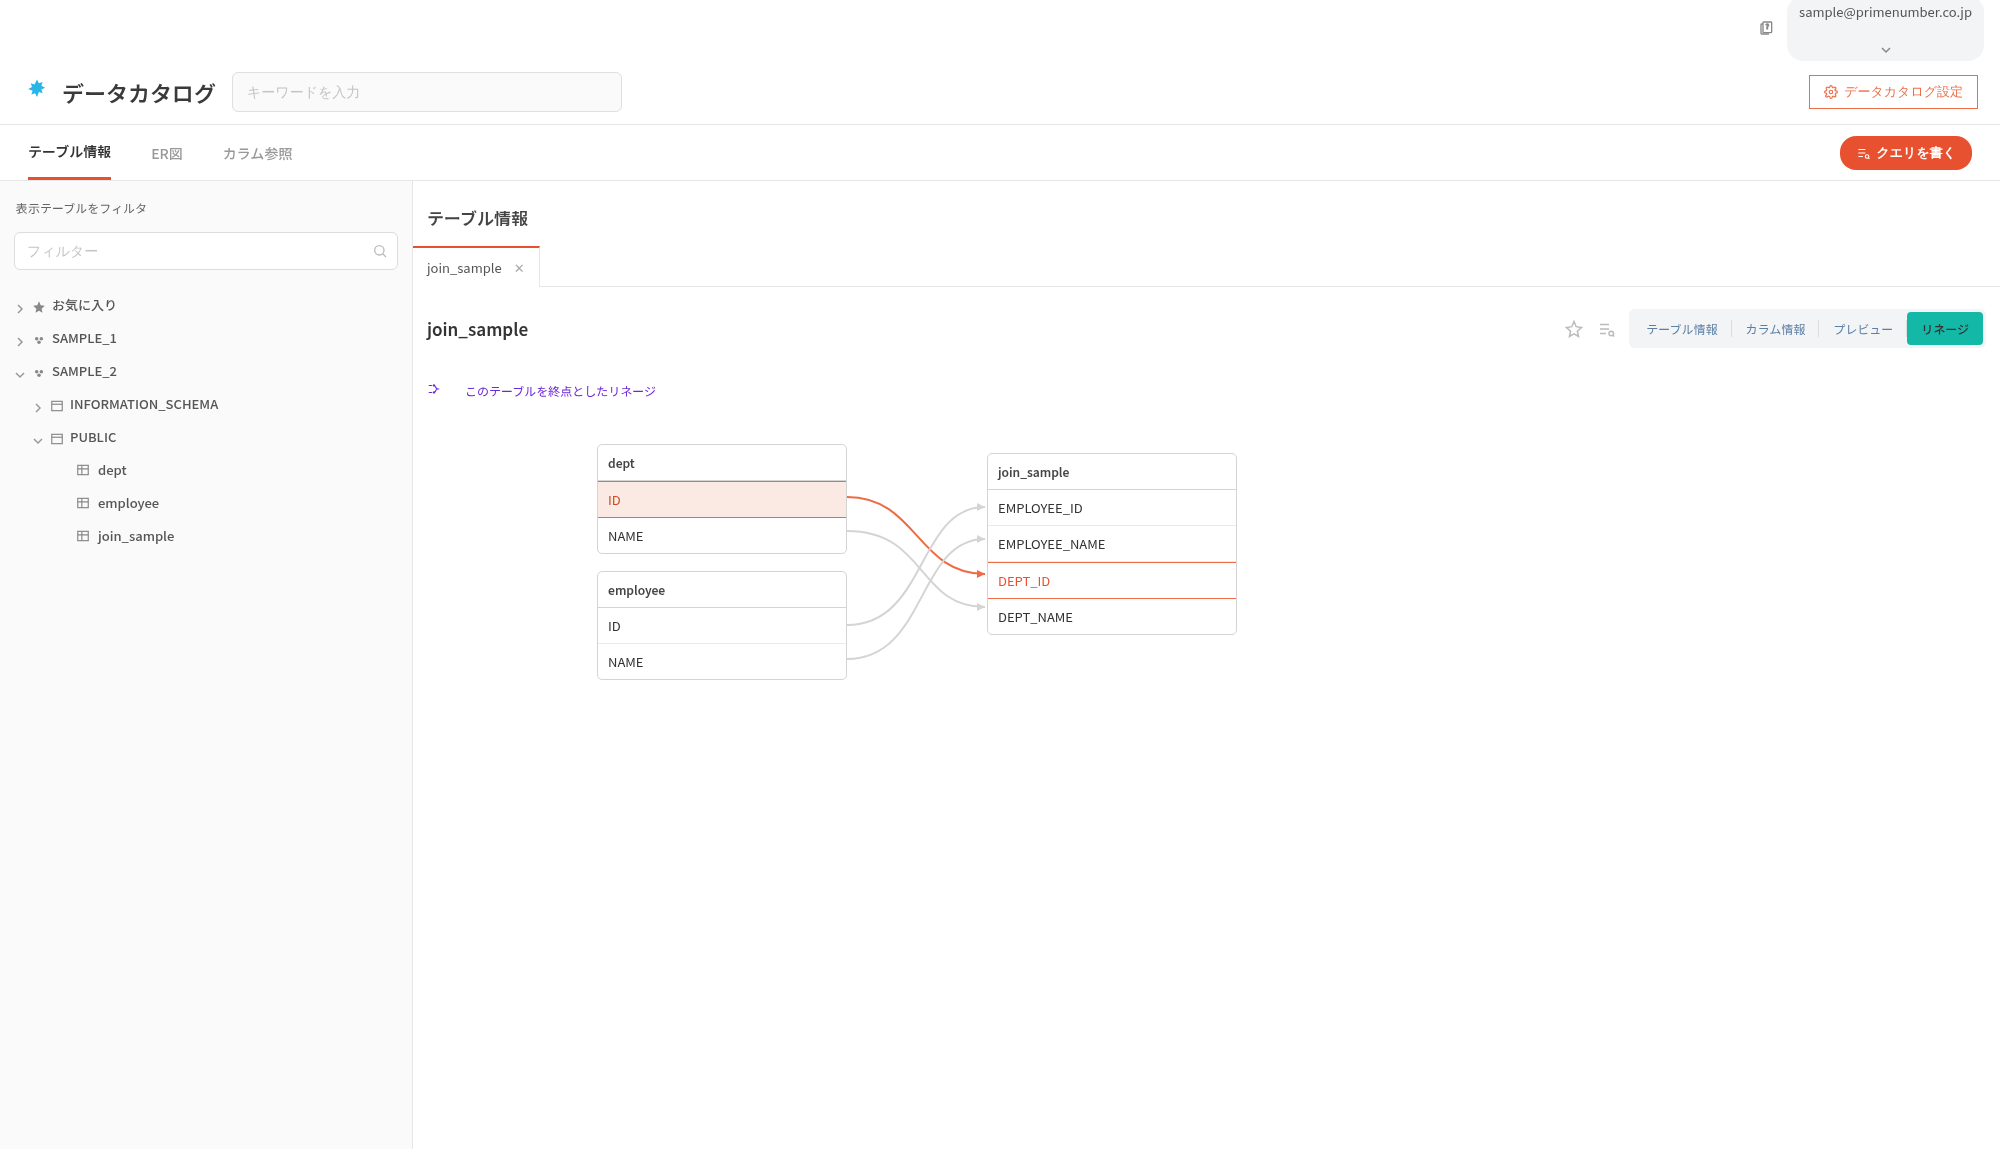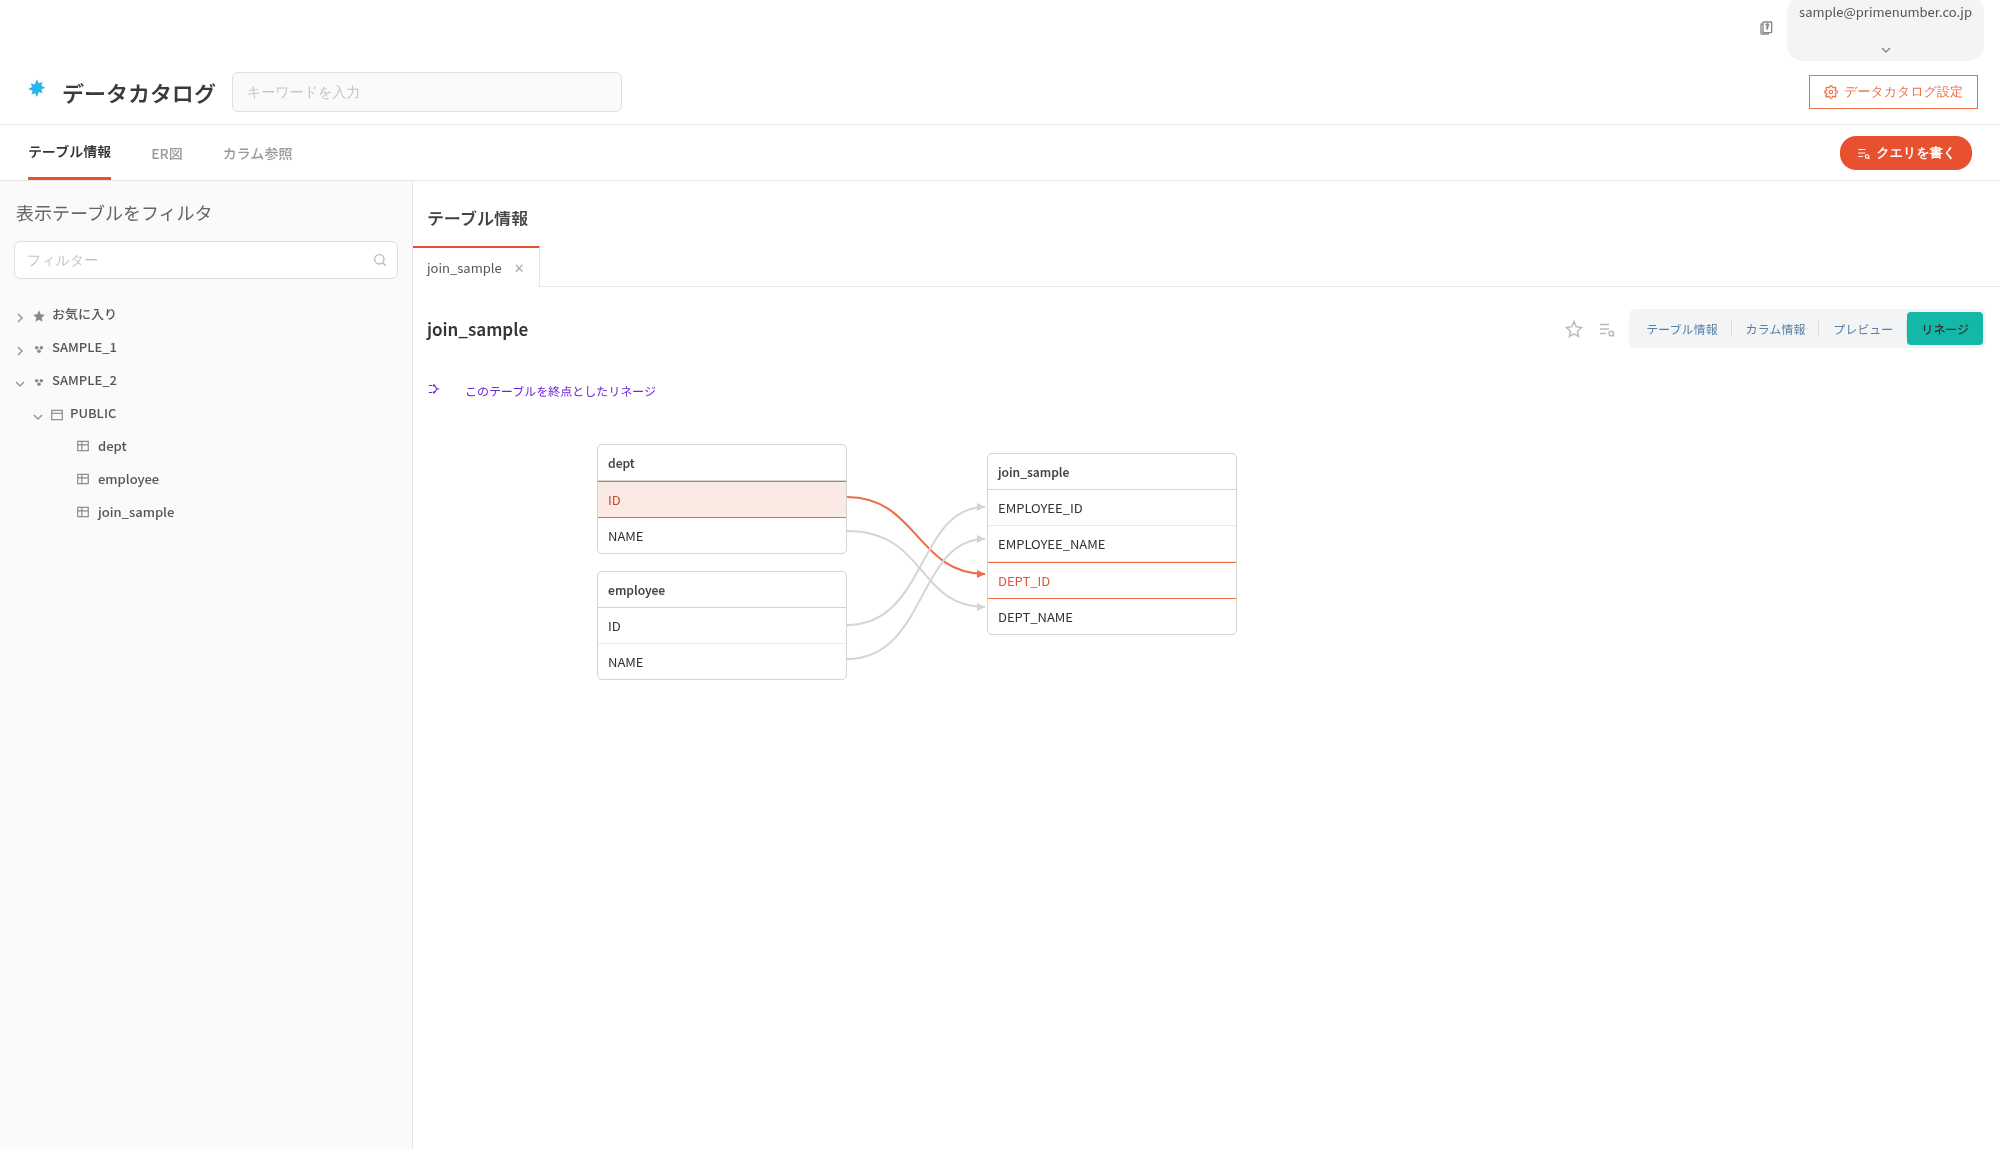--- a/index.html
+++ b/index.html
@@ -107,21 +107,21 @@
 
 .main { display: flex; min-height: calc(100vh - 190px); }
 
 
 .sidebar {
   width: 413px;
   border-right: 1px solid #e6e6e6;
   padding: 18px 14px;
   background: #fafafa;
 }
-.filter-label { font-size: 18px; color: #666; margin-bottom: 8px; padding-left: 2px; }
+.filter-label { font-size: 12px; color: #666; margin-bottom: 8px; padding-left: 2px; }
 .filter-wrap { position: relative; margin-bottom: 18px; margin-top: 16px; }
 .filter-input {
   width: 100%;
   height: 38px;
   border: 1px solid #ddd;
   border-radius: 6px;
   padding: 0 36px 0 12px;
   font-size: 14px;
   background: #fff;
 }
@@ -343,20 +343,30 @@
           <path d="M1 3l4 4 4-4" stroke="#999" stroke-width="1.5" fill="none"></path>
         </svg>
       <svg class="ticon" width="14" height="14" viewBox="0 0 24 24" fill="currentColor">
           <circle cx="8" cy="10" r="3"></circle>
           <circle cx="16" cy="10" r="3"></circle>
           <circle cx="12" cy="16" r="3"></circle>
         </svg>
       <span class="label">SAMPLE_2</span>
     </div>
 
+    <div class="tree-item tree-indent-1">
+      <svg class="chev" width="10" height="10" viewBox="0 0 10 10">
+          <path d="M3 1l4 4-4 4" stroke="#999" stroke-width="1.5" fill="none"></path>
+        </svg>
+      <svg class="ticon" width="14" height="14" viewBox="0 0 24 24" fill="none" stroke="currentColor" stroke-width="2">
+          <rect x="3" y="4" width="18" height="16"></rect>
+          <path d="M3 9h18"></path>
+        </svg>
+      <span class="label">INFORMATION_SCHEMA</span>
+    </div>
 
     <div class="tree-item tree-indent-1">
       <svg class="chev" width="10" height="10" viewBox="0 0 10 10">
           <path d="M1 3l4 4 4-4" stroke="#999" stroke-width="1.5" fill="none"></path>
         </svg>
       <svg class="ticon" width="14" height="14" viewBox="0 0 24 24" fill="none" stroke="currentColor" stroke-width="2">
           <rect x="3" y="4" width="18" height="16"></rect>
           <path d="M3 9h18"></path>
         </svg>
       <span class="label">PUBLIC</span>

